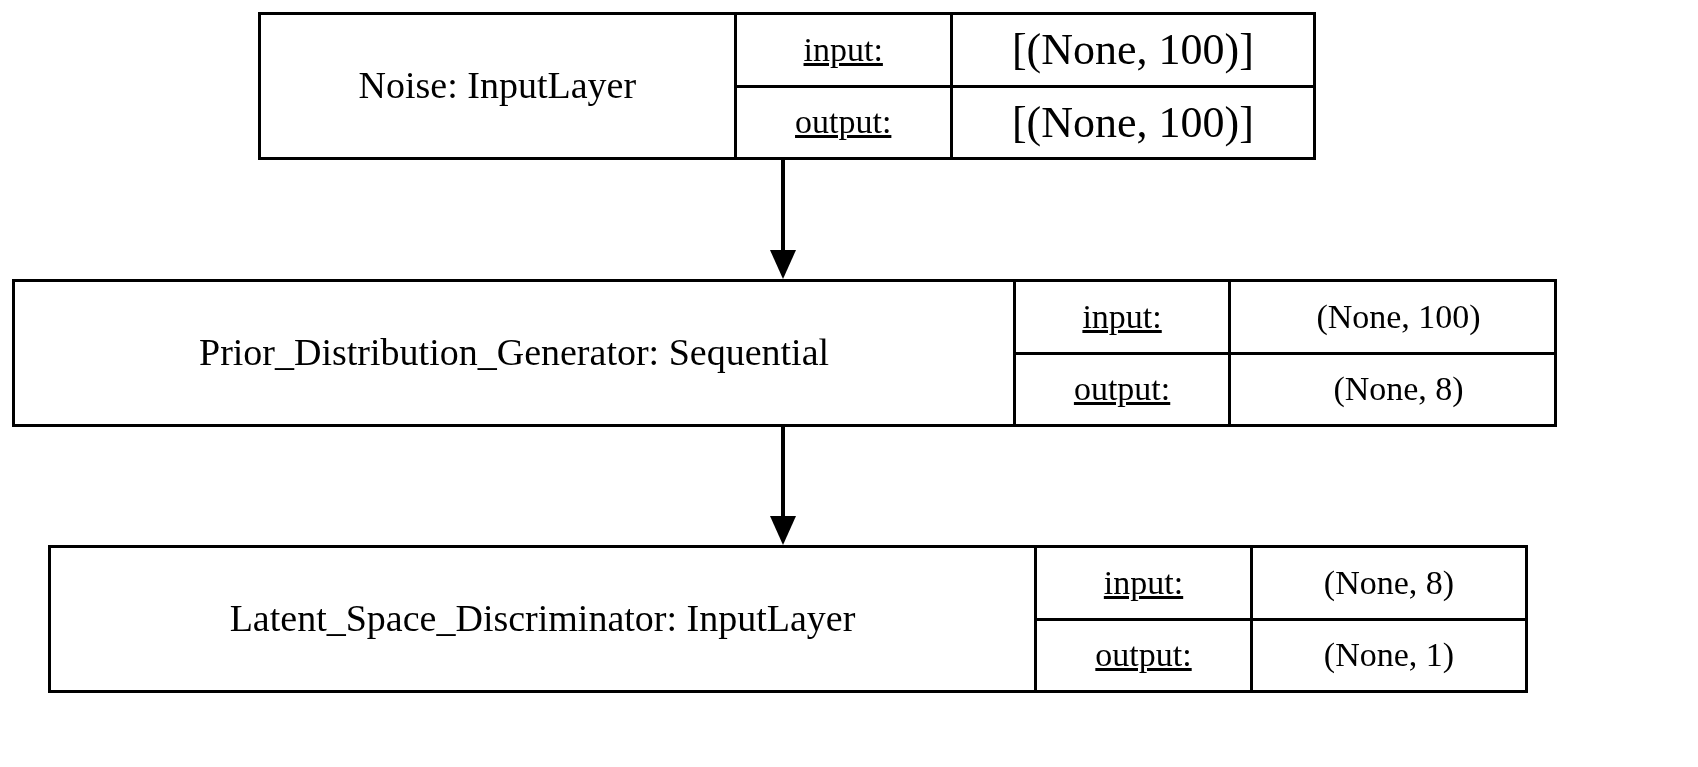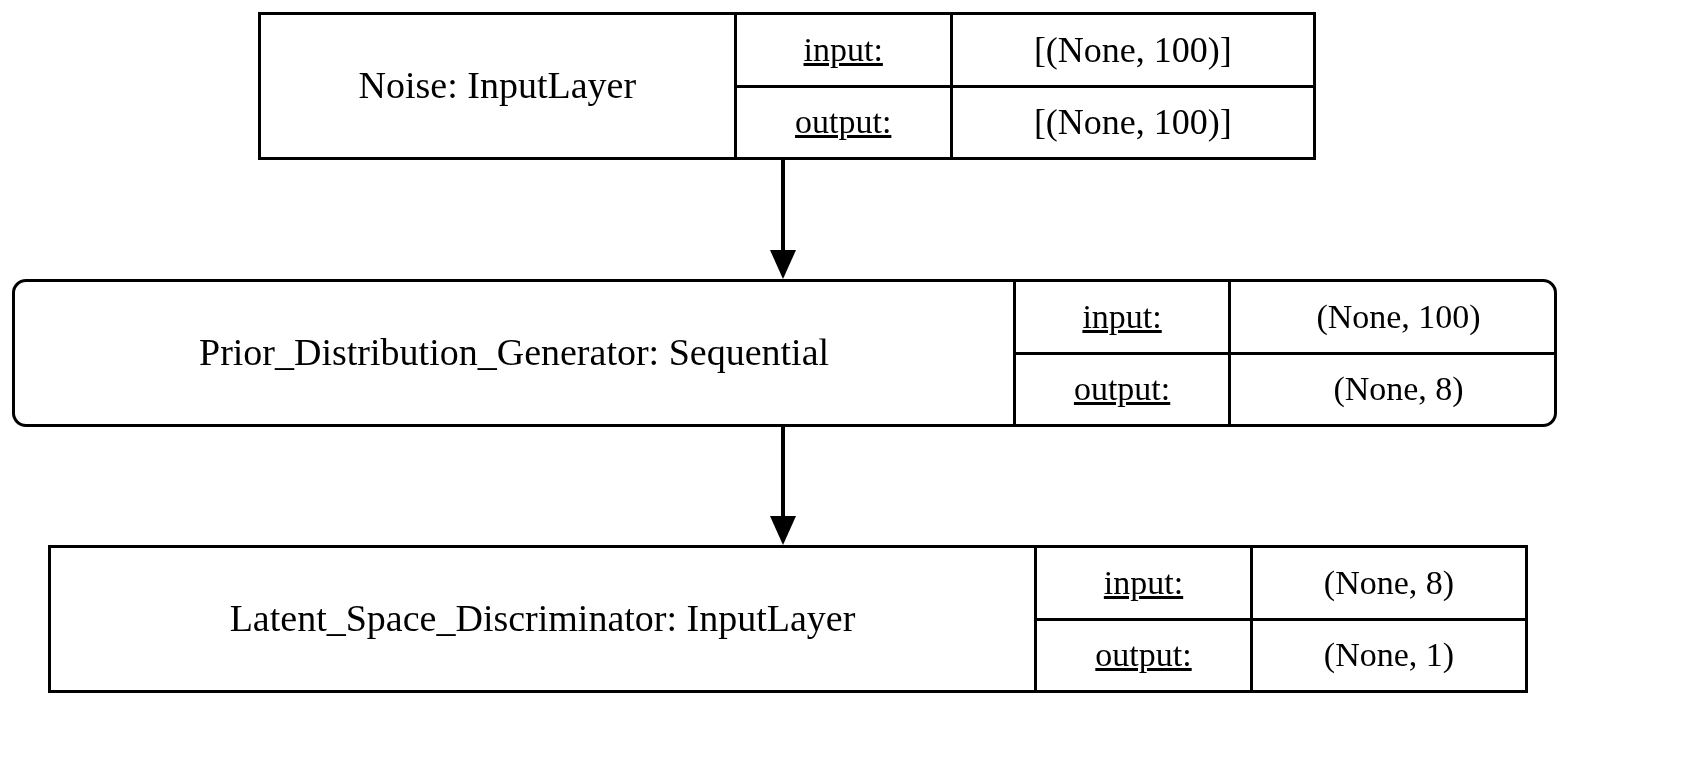--- a/index.html
+++ b/index.html
@@ -69,24 +69,24 @@
     flex: 1 1 auto;
   }
 
   
   #node-noise {
     left: 258px;  top: 12px;  width: 1058px; height: 148px;
   }
   #node-noise .node-name      { width: 474px; font-size: 38px; border-radius: 16px; }
   #node-noise .node-shapes    { width: 581px; }
   #node-noise .shape-label    { width: 216px; font-size: 34px; }
-  #node-noise .shape-value    { font-size: 36px; }
+  #node-noise .shape-value    { font-size: 44px; }
 
   #node-generator {
-    left: 12px;  top: 279px;  width: 1545px; height: 148px; border-radius: 14px;
+    left: 12px;  top: 279px;  width: 1545px; height: 148px;
   }
   #node-generator .node-name   { width: 1000px; font-size: 38px; }
   #node-generator .node-shapes { width: 542px; }
   #node-generator .shape-label { width: 215px; font-size: 34px; }
   #node-generator .shape-value { font-size: 34px; padding-left: 12px; }
 
   #node-discriminator {
     left: 48px;  top: 545px;  width: 1480px; height: 148px;
   }
   #node-discriminator .node-name   { width: 985px; font-size: 38px; }

